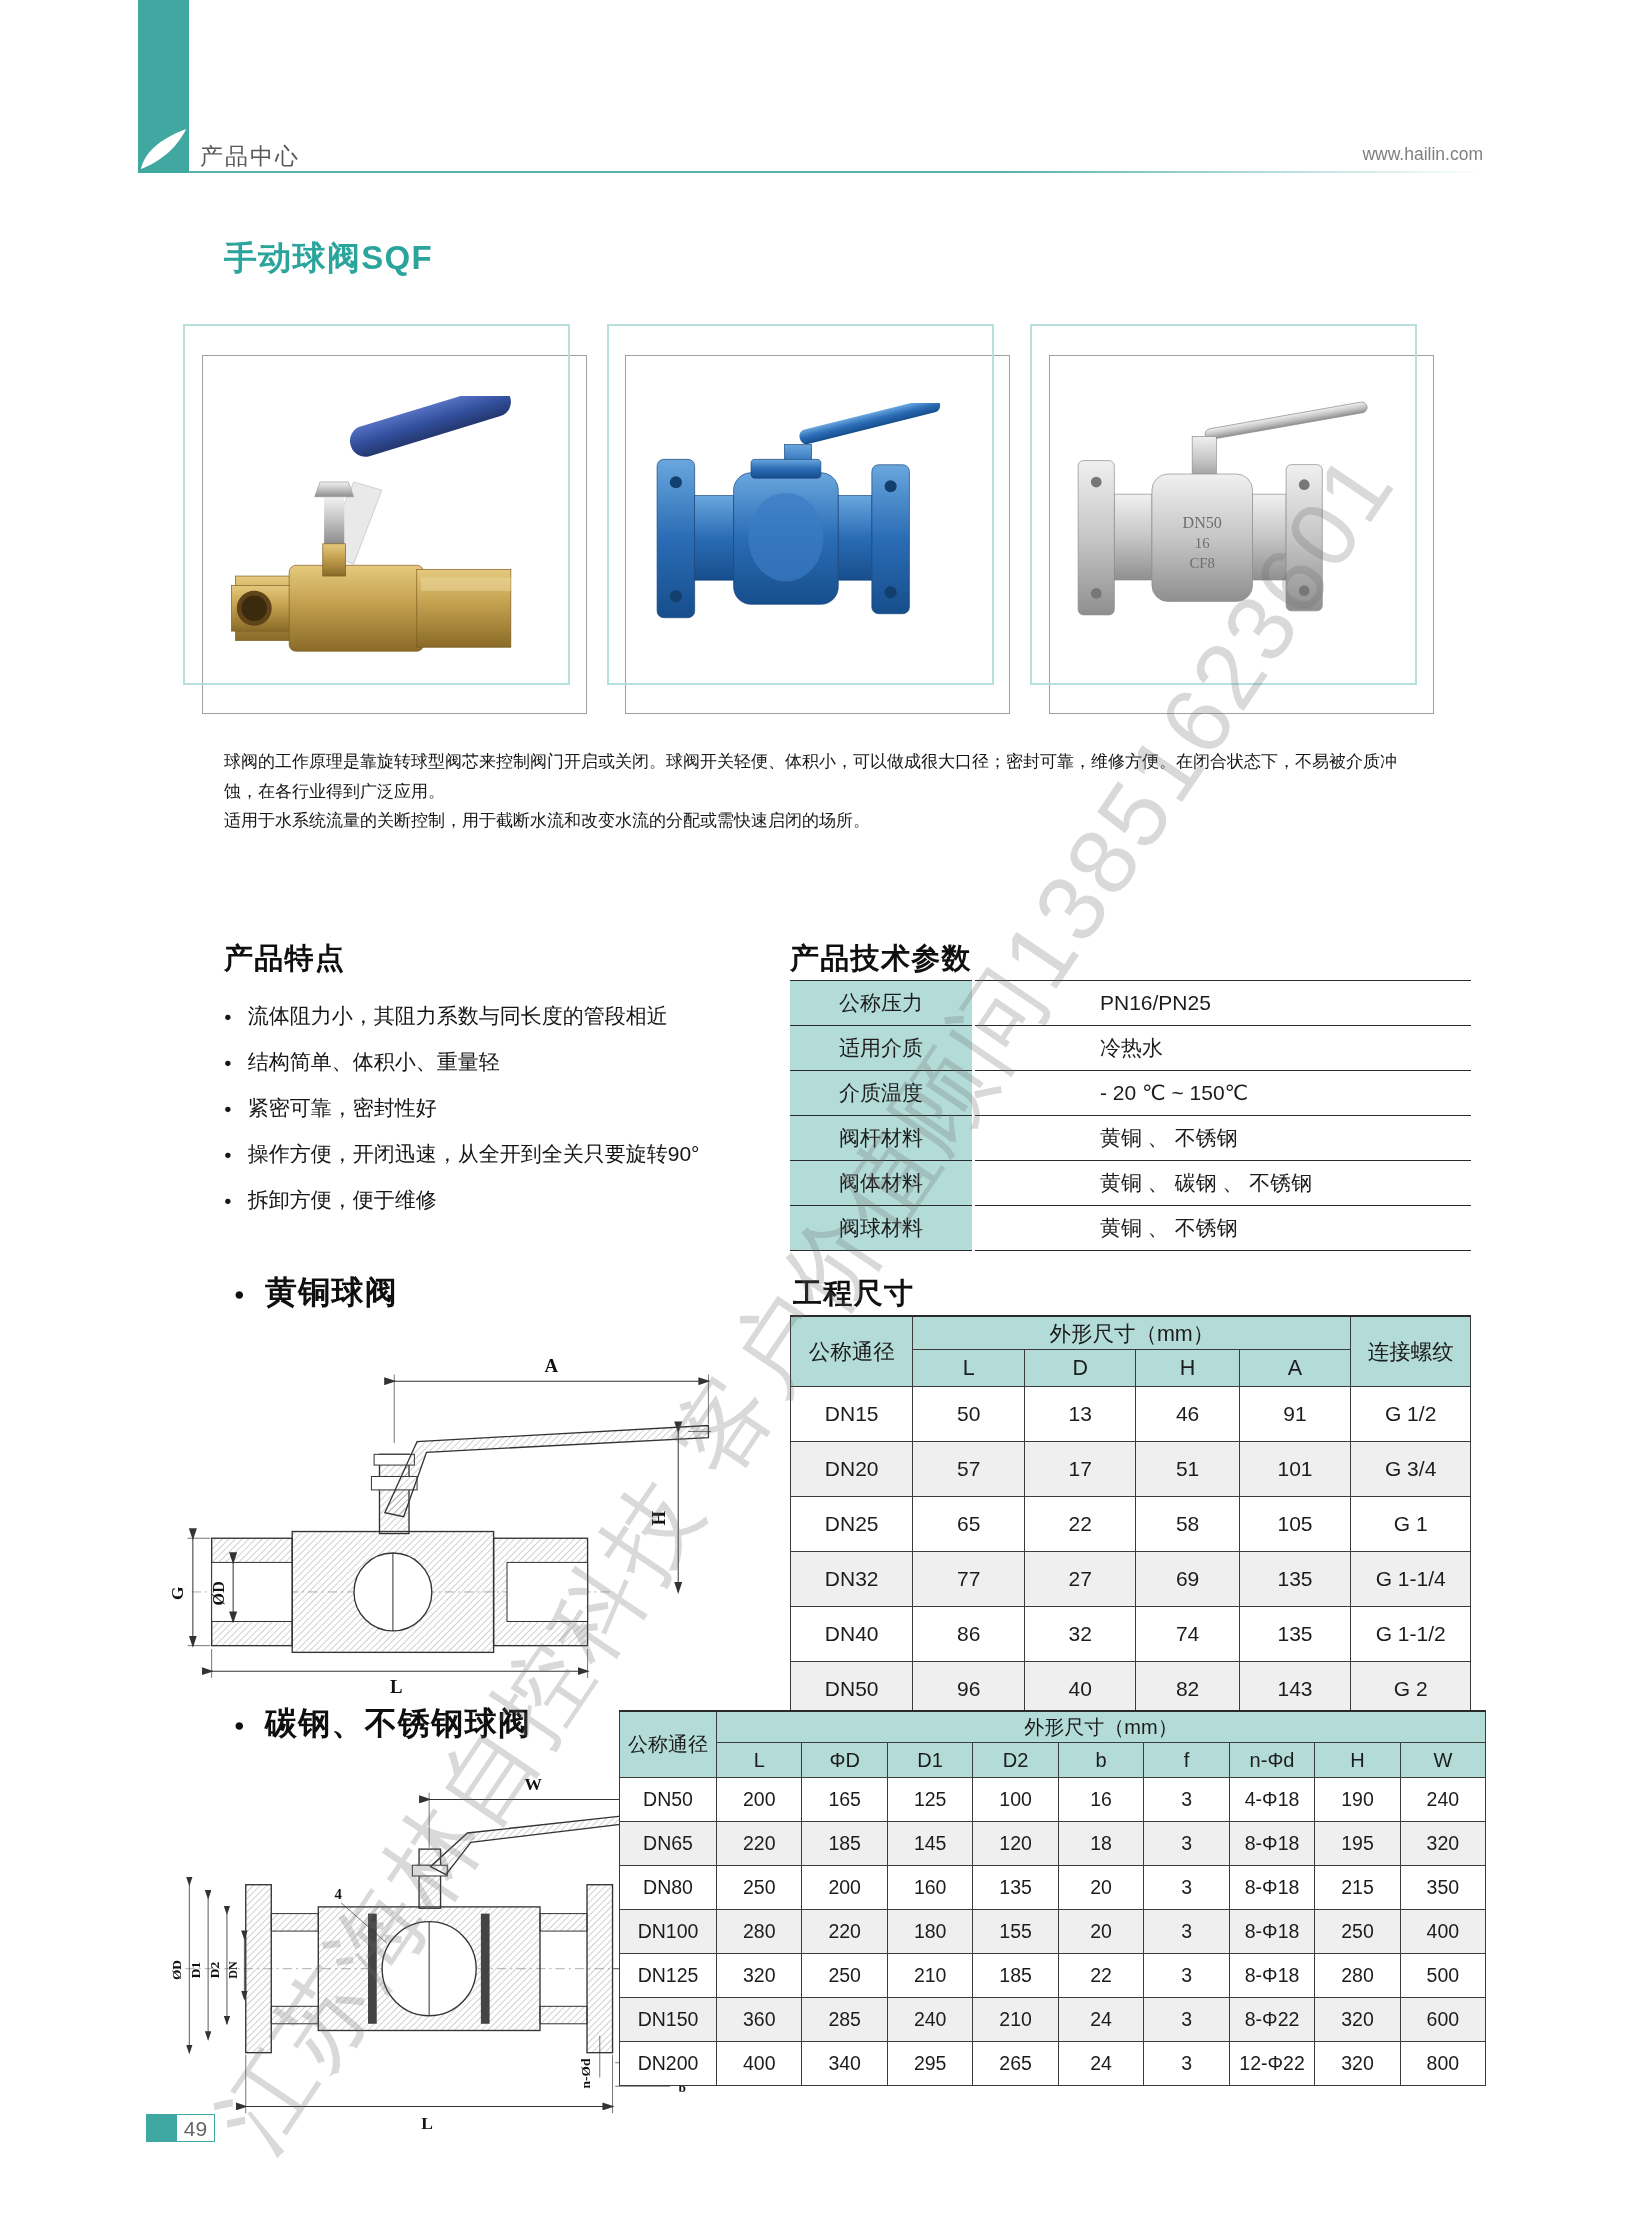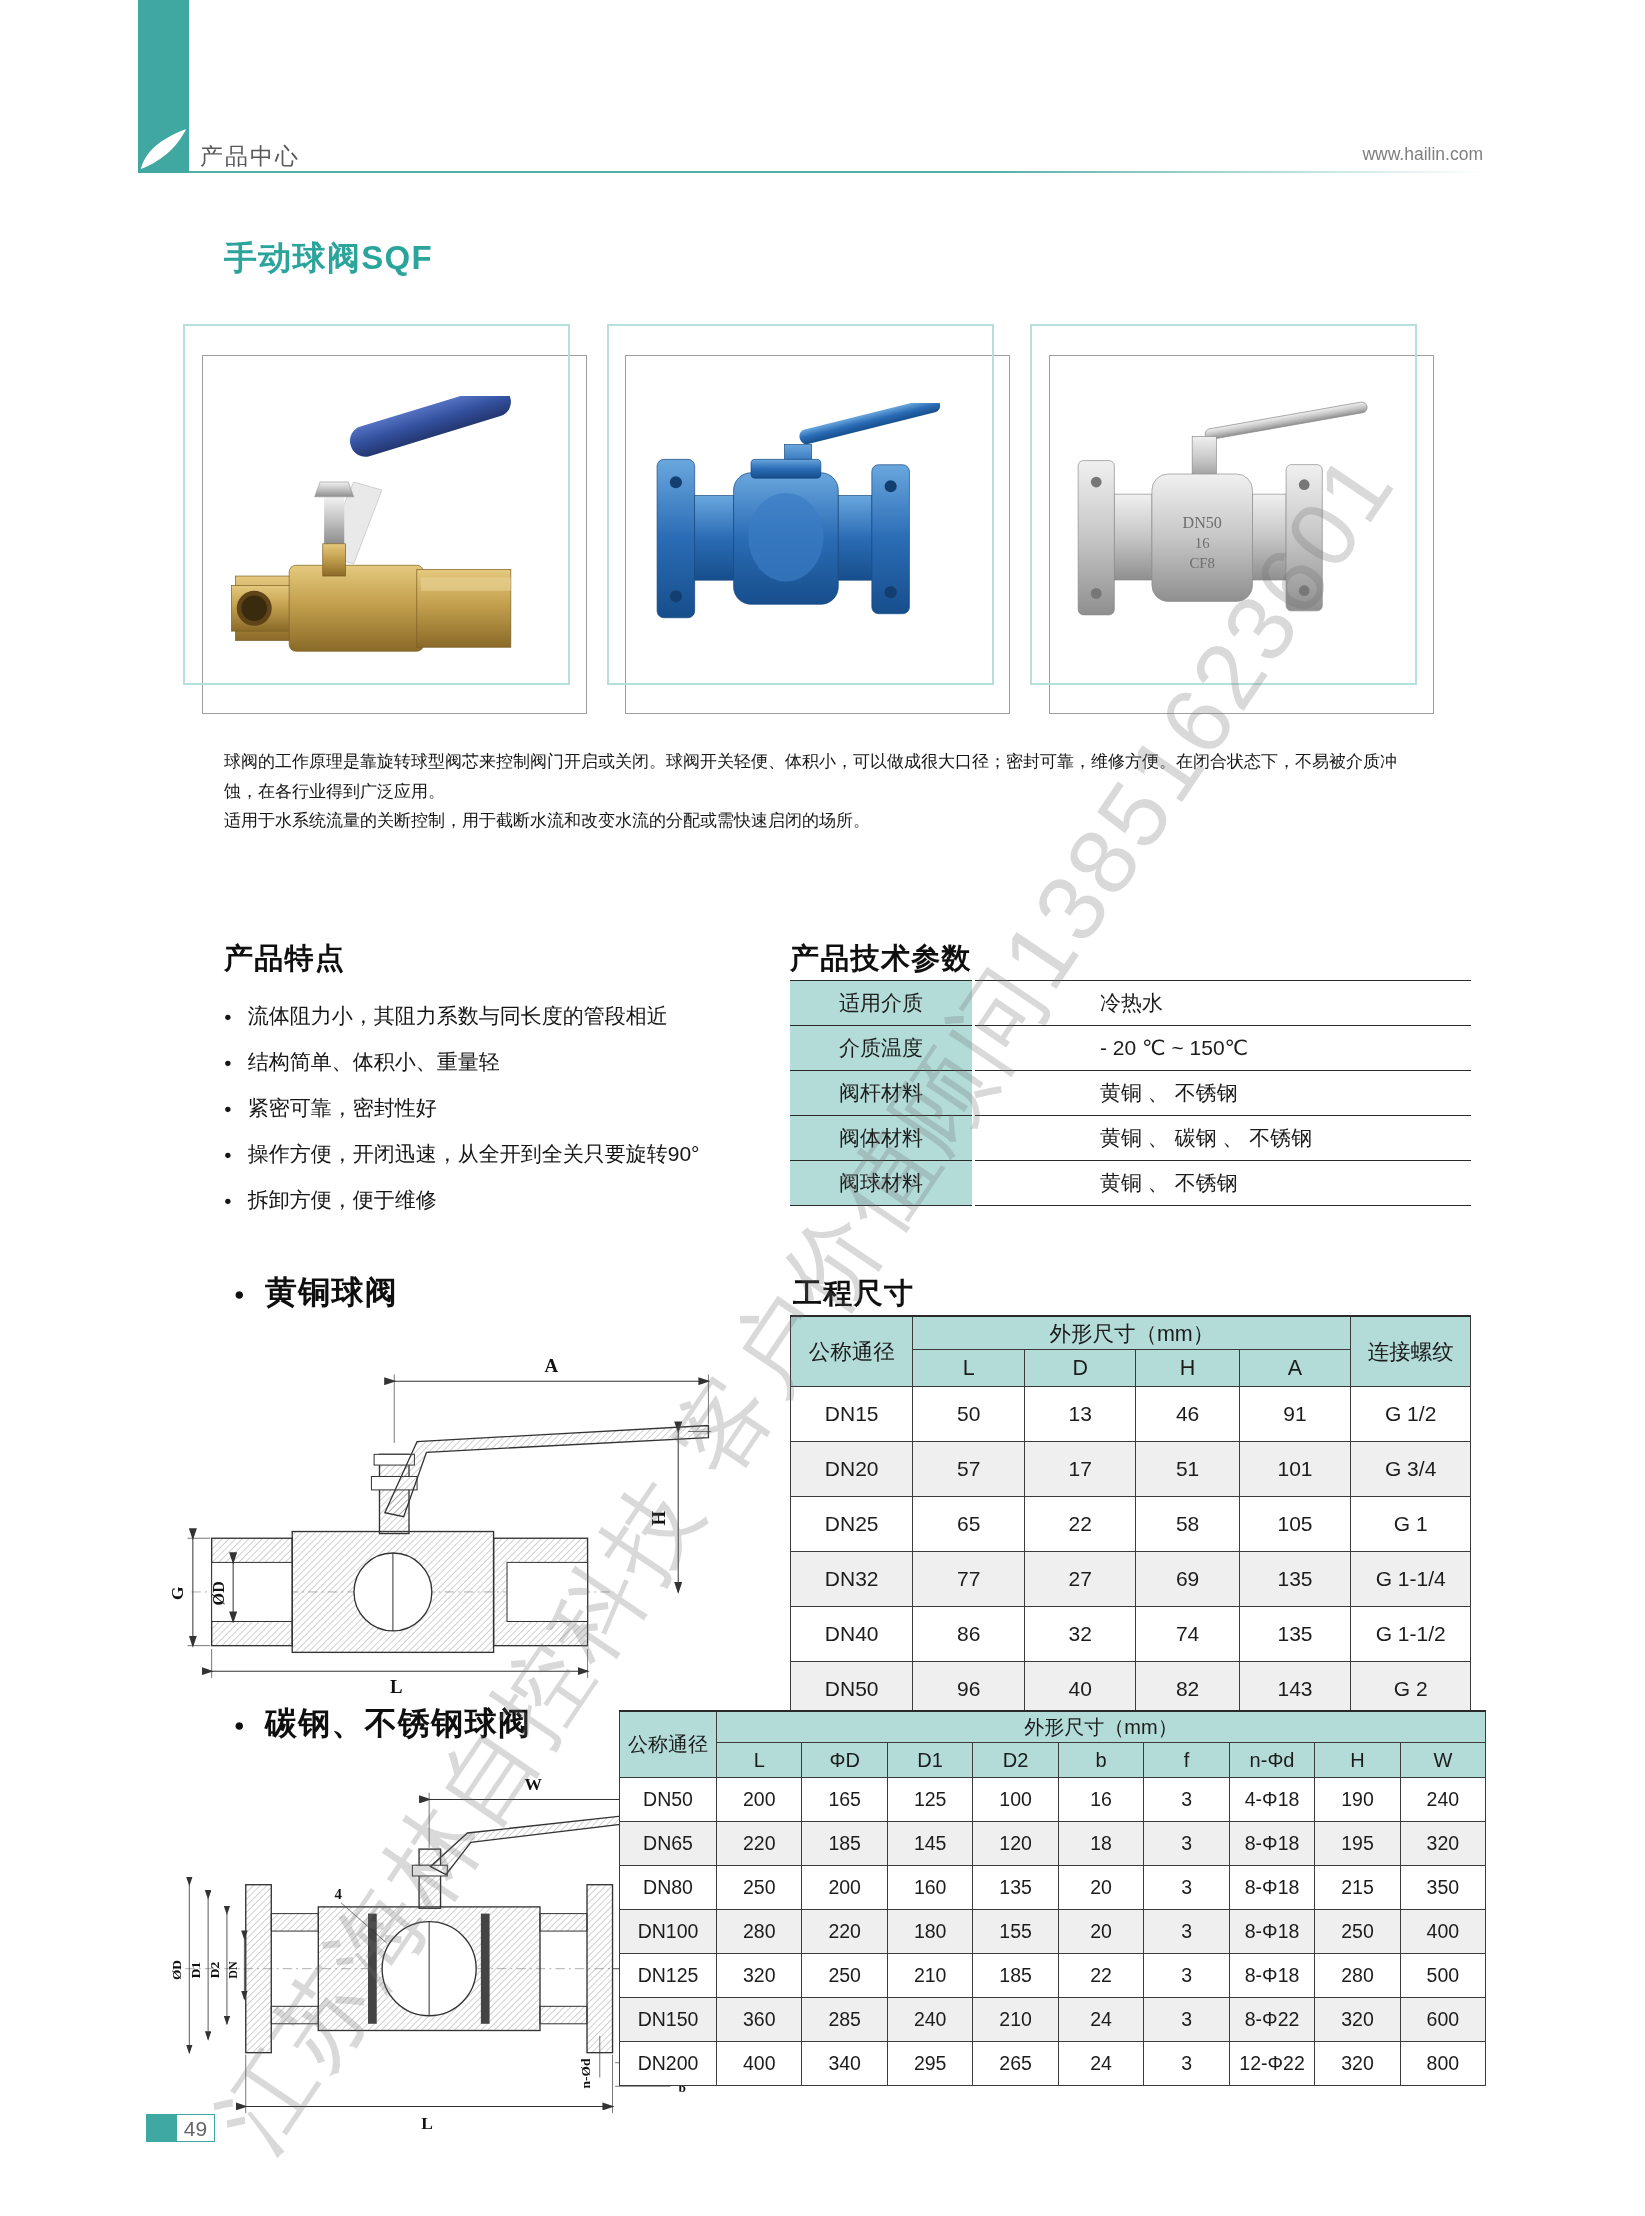--- a/index.html
+++ b/index.html
@@ -201,20 +201,24 @@
       <li>流体阻力小，其阻力系数与同长度的管段相近</li>
       <li>结构简单、体积小、重量轻</li>
       <li>紧密可靠，密封性好</li>
       <li>操作方便，开闭迅速，从全开到全关只要旋转90°</li>
       <li>拆卸方便，便于维修</li>
     </ul>
 
   <div class="h-black" style="left:790px;top:939px;">产品技术参数</div>
   <table class="tech-table">
     <tbody>
+        <tr>
+          <th>公称压力</th>
+          <td>PN16/PN25</td>
+        </tr>
         <tr>
           <th>适用介质</th>
           <td>冷热水</td>
         </tr>
         <tr>
           <th>介质温度</th>
           <td>- 20 ℃ ~ 150℃</td>
         </tr>
         <tr>
           <th>阀杆材料</th>

